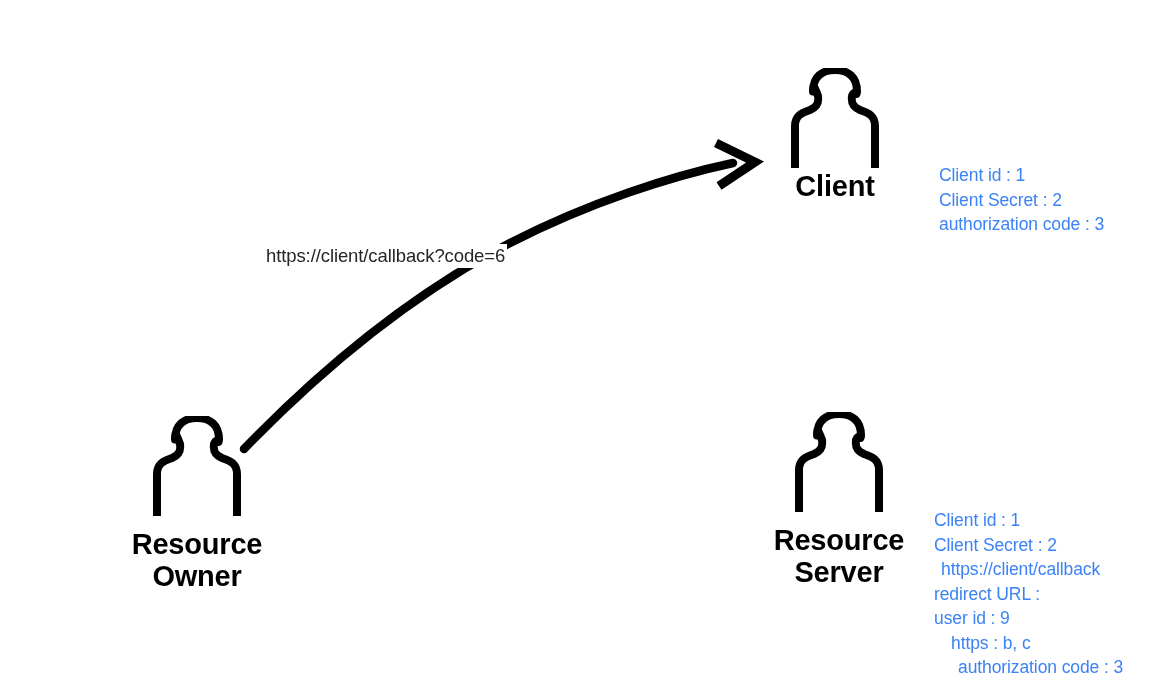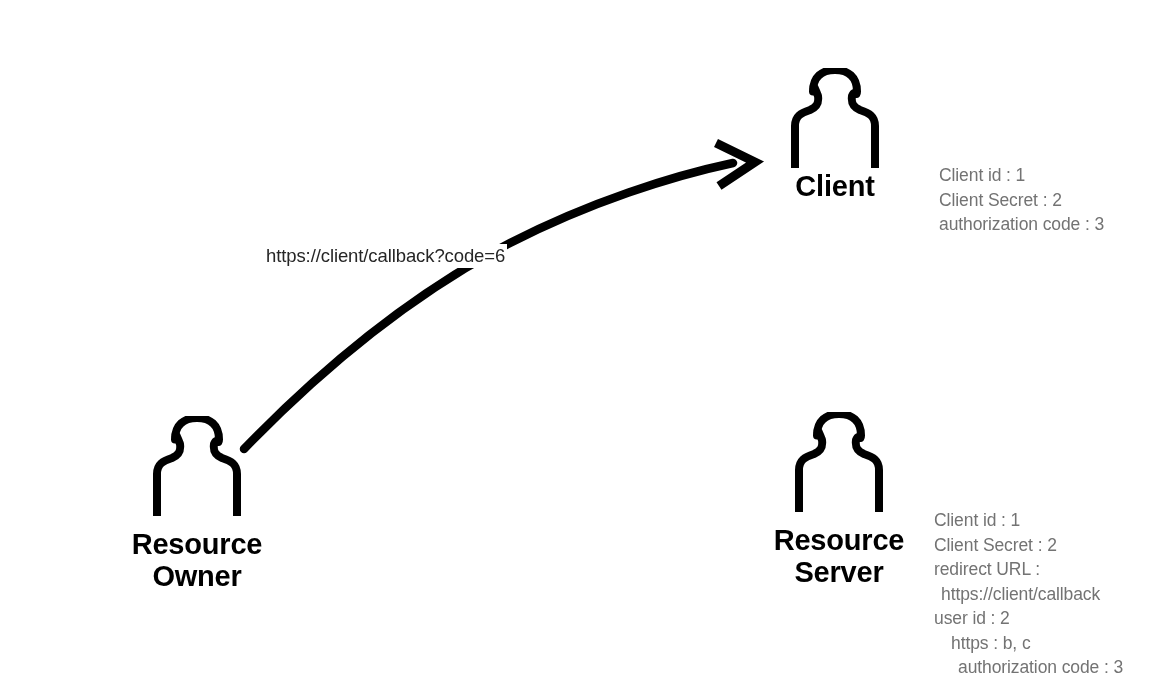--- a/index.html
+++ b/index.html
@@ -65,21 +65,21 @@
     background: #ffffff;
     padding: 1px 2px;
     letter-spacing: -0.1px;
   }
 
   
   .note {
     position: absolute;
     font-family: "Liberation Sans", sans-serif;
     font-size: 17.5px;
-    color: #737373;
+    color: #3b82f6;
     line-height: 1.40;
     white-space: nowrap;
     letter-spacing: -0.1px;
   }
   .note-line { display: block; }
   .note-line.ind1 { padding-left: 7px; }
   .note-line.ind2 { padding-left: 17px; }
   .note-line.ind3 { padding-left: 24px; }
 
   #note-client          { left: 939px; top: 163px; }
@@ -133,20 +133,20 @@
 
   <div class="note" id="note-client">
       <span class="note-line">Client id : 1</span>
       <span class="note-line">Client Secret : 2</span>
       <span class="note-line">authorization code : 3</span>
     </div>
 
   <div class="note" id="note-resource-server">
       <span class="note-line">Client id : 1</span>
       <span class="note-line">Client Secret : 2</span>
+      <span class="note-line ind1">https://client/callback</span>
       <span class="note-line">redirect URL :</span>
-      <span class="note-line ind1">https://client/callback</span>
-      <span class="note-line">user id : 2</span>
+      <span class="note-line">user id : 9</span>
       <span class="note-line ind2">https : b, c</span>
       <span class="note-line ind3">authorization code : 3</span>
     </div>
 
 </div>
 
 </body></html>

